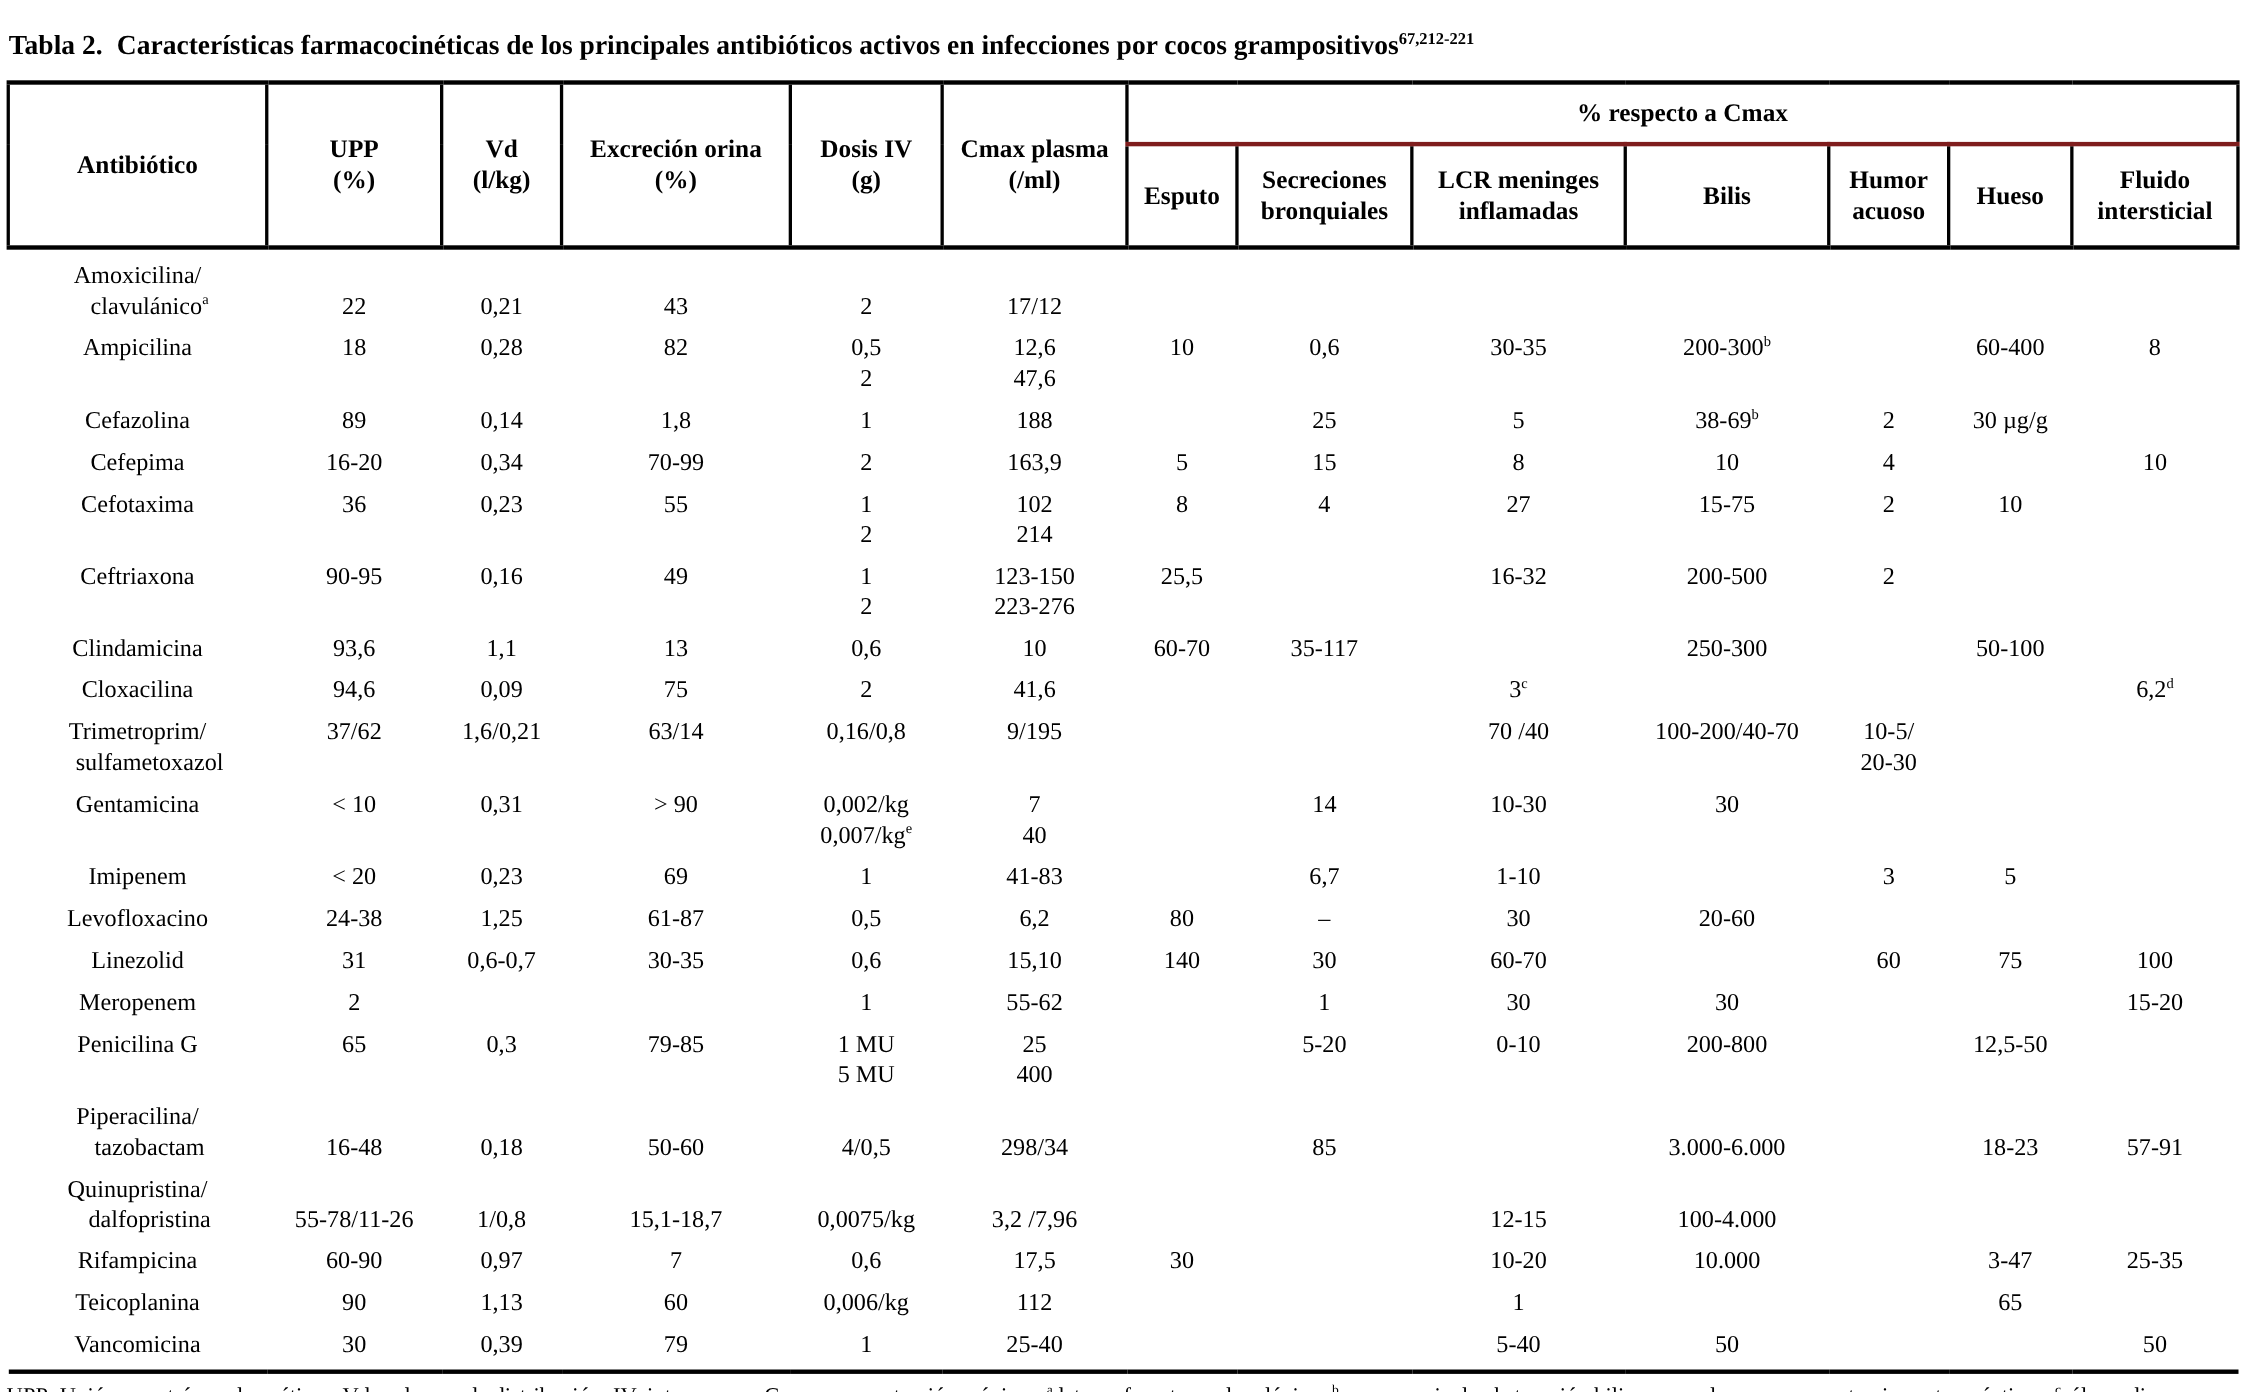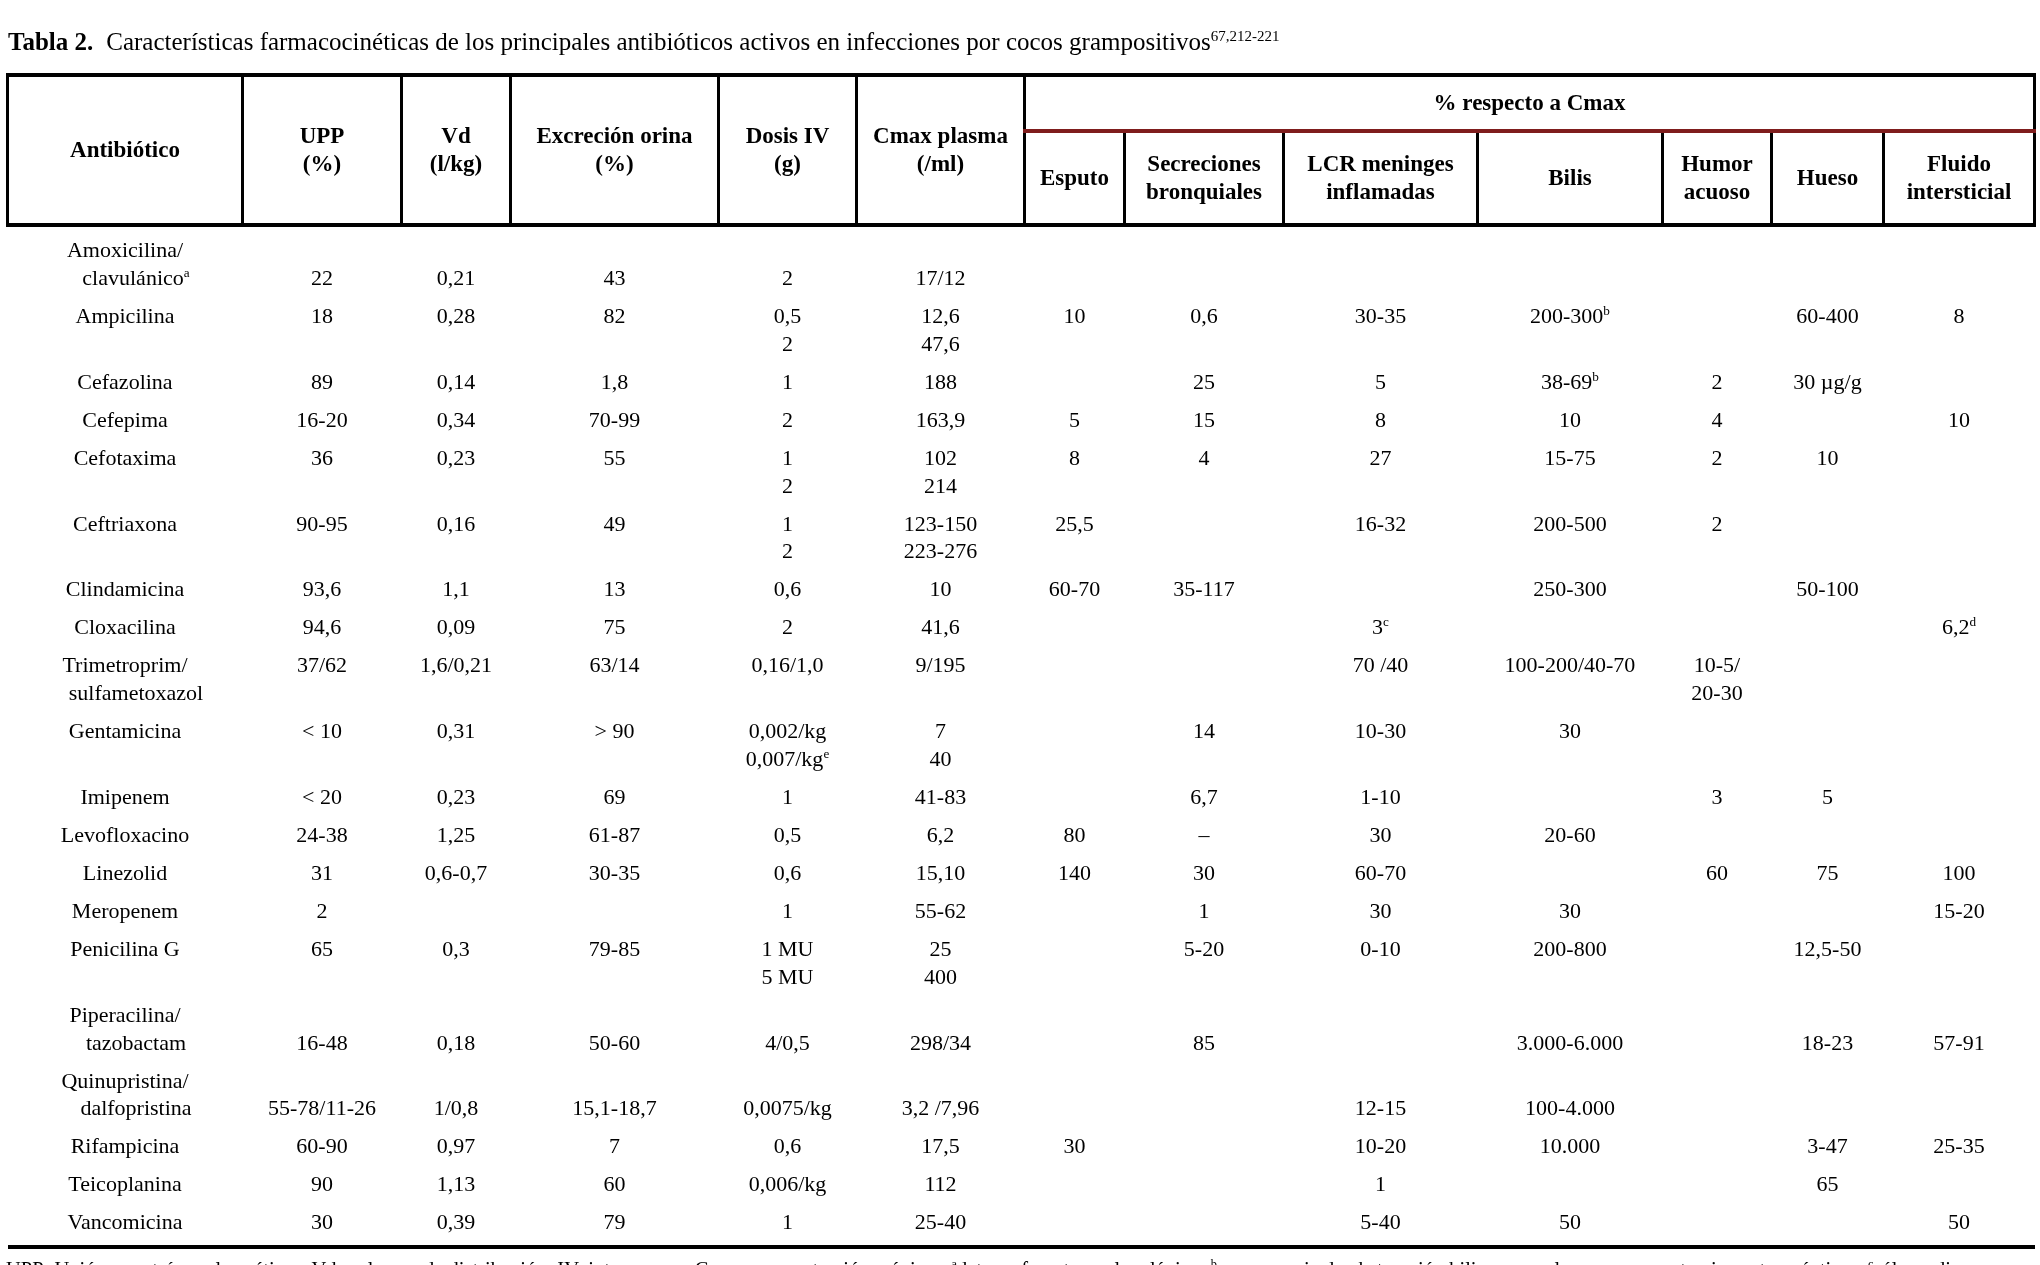--- a/index.html
+++ b/index.html
@@ -1,21 +1,21 @@
 <!DOCTYPE html>
 <html><head>
 <meta charset="utf-8">
 <style>
   html, body { margin:0; padding:0; background:#fff; color:#000;
     font-family:"Liberation Serif","DejaVu Serif",serif; }
   .page { width:2028px; padding:6px 6px 10px 6px; }
 
   .title { font-size:25px; margin:22px 0 17px 2px; white-space:nowrap; }
   .title .label { font-weight:bold; margin-right:13px; }
-  .title .caption { font-weight:normal; }
+  .title .caption { font-weight:bold; }
   sup { font-size:0.6em; line-height:0; }
 
   table { border-collapse:collapse; table-layout:fixed; width:2027px; }
 
   thead th {
     font-weight:bold; text-align:center; vertical-align:middle;
     white-space:pre-line; font-size:23px; line-height:1.22;
     border-left:3px solid #000; border-right:3px solid #000; padding:4px 3px;
   }
   thead tr:first-child th { border-top:4px solid #000; }
@@ -215,21 +215,21 @@
           <td class="val"></td>
           <td class="val"></td>
           <td class="val">6,2<sup>d</sup></td>
         </tr>
         <tr>
           <td class="name">Trimetroprim/
     sulfametoxazol</td>
           <td class="val">37/62</td>
           <td class="val">1,6/0,21</td>
           <td class="val">63/14</td>
-          <td class="val">0,16/1,0</td>
+          <td class="val">0,16/0,8</td>
           <td class="val">9/195</td>
           <td class="val"></td>
           <td class="val"></td>
           <td class="val">70 /40</td>
           <td class="val">100-200/40-70</td>
           <td class="val">10-5/
 20-30</td>
           <td class="val"></td>
           <td class="val"></td>
         </tr>

